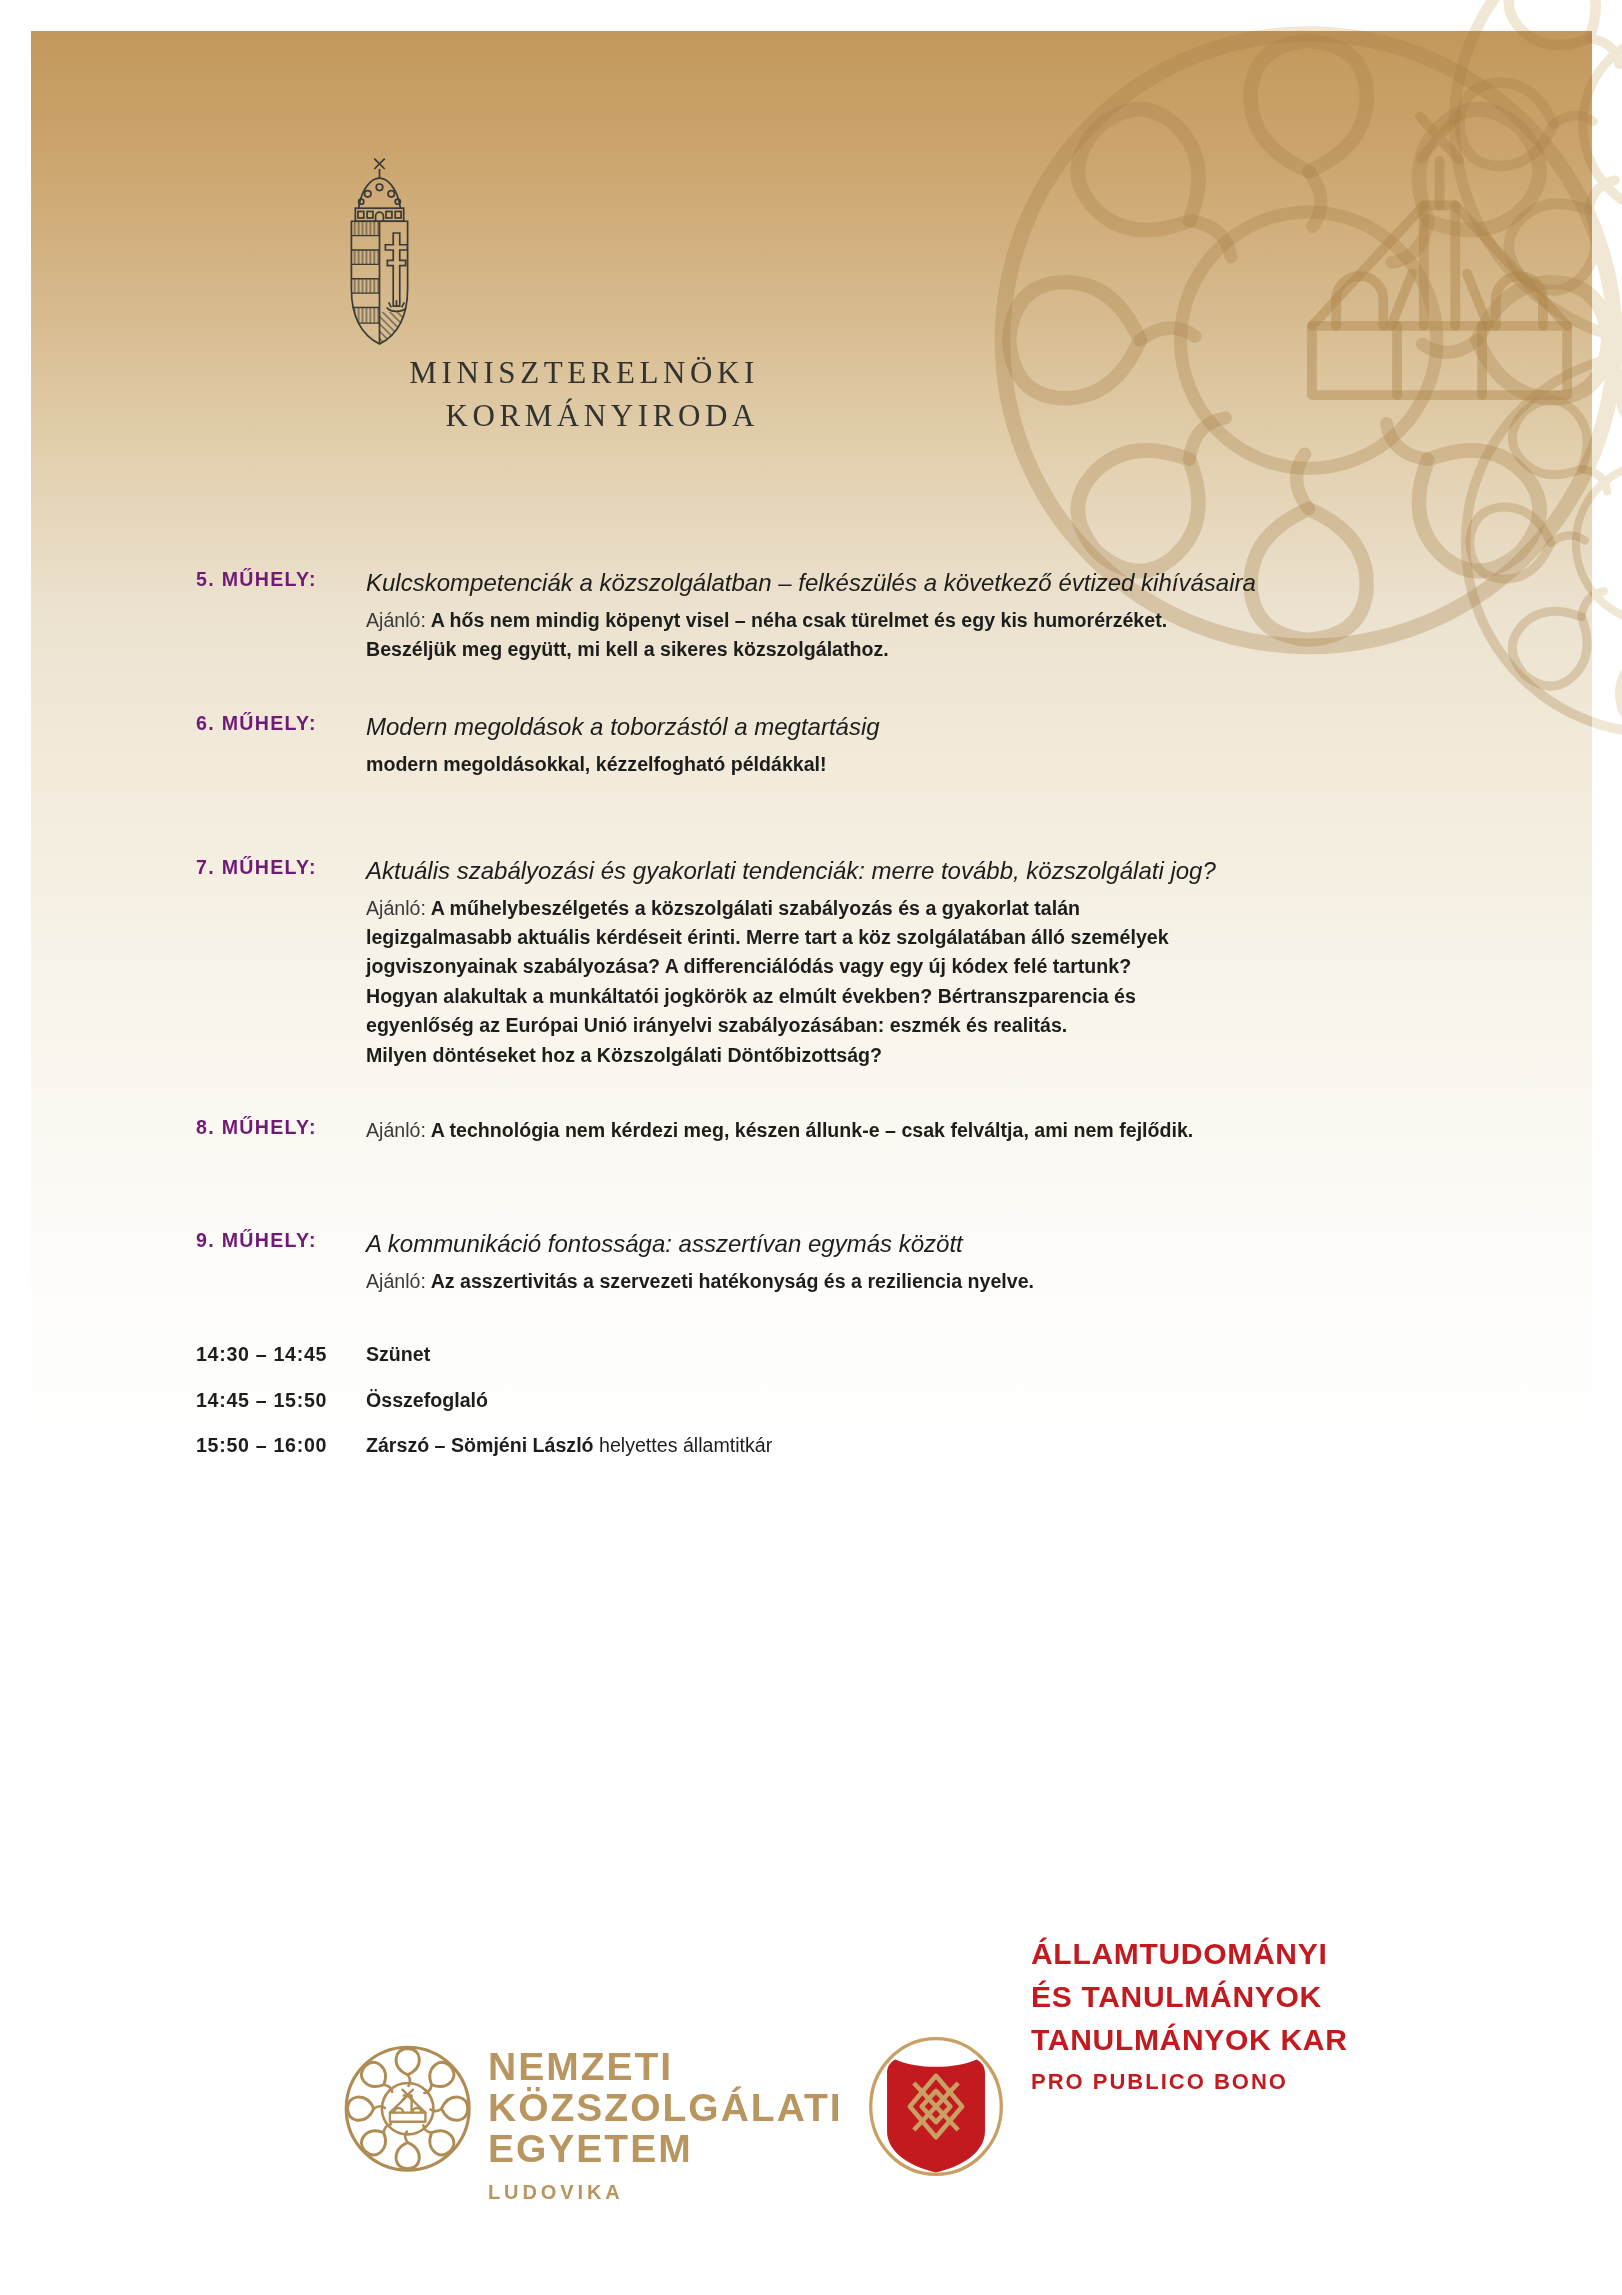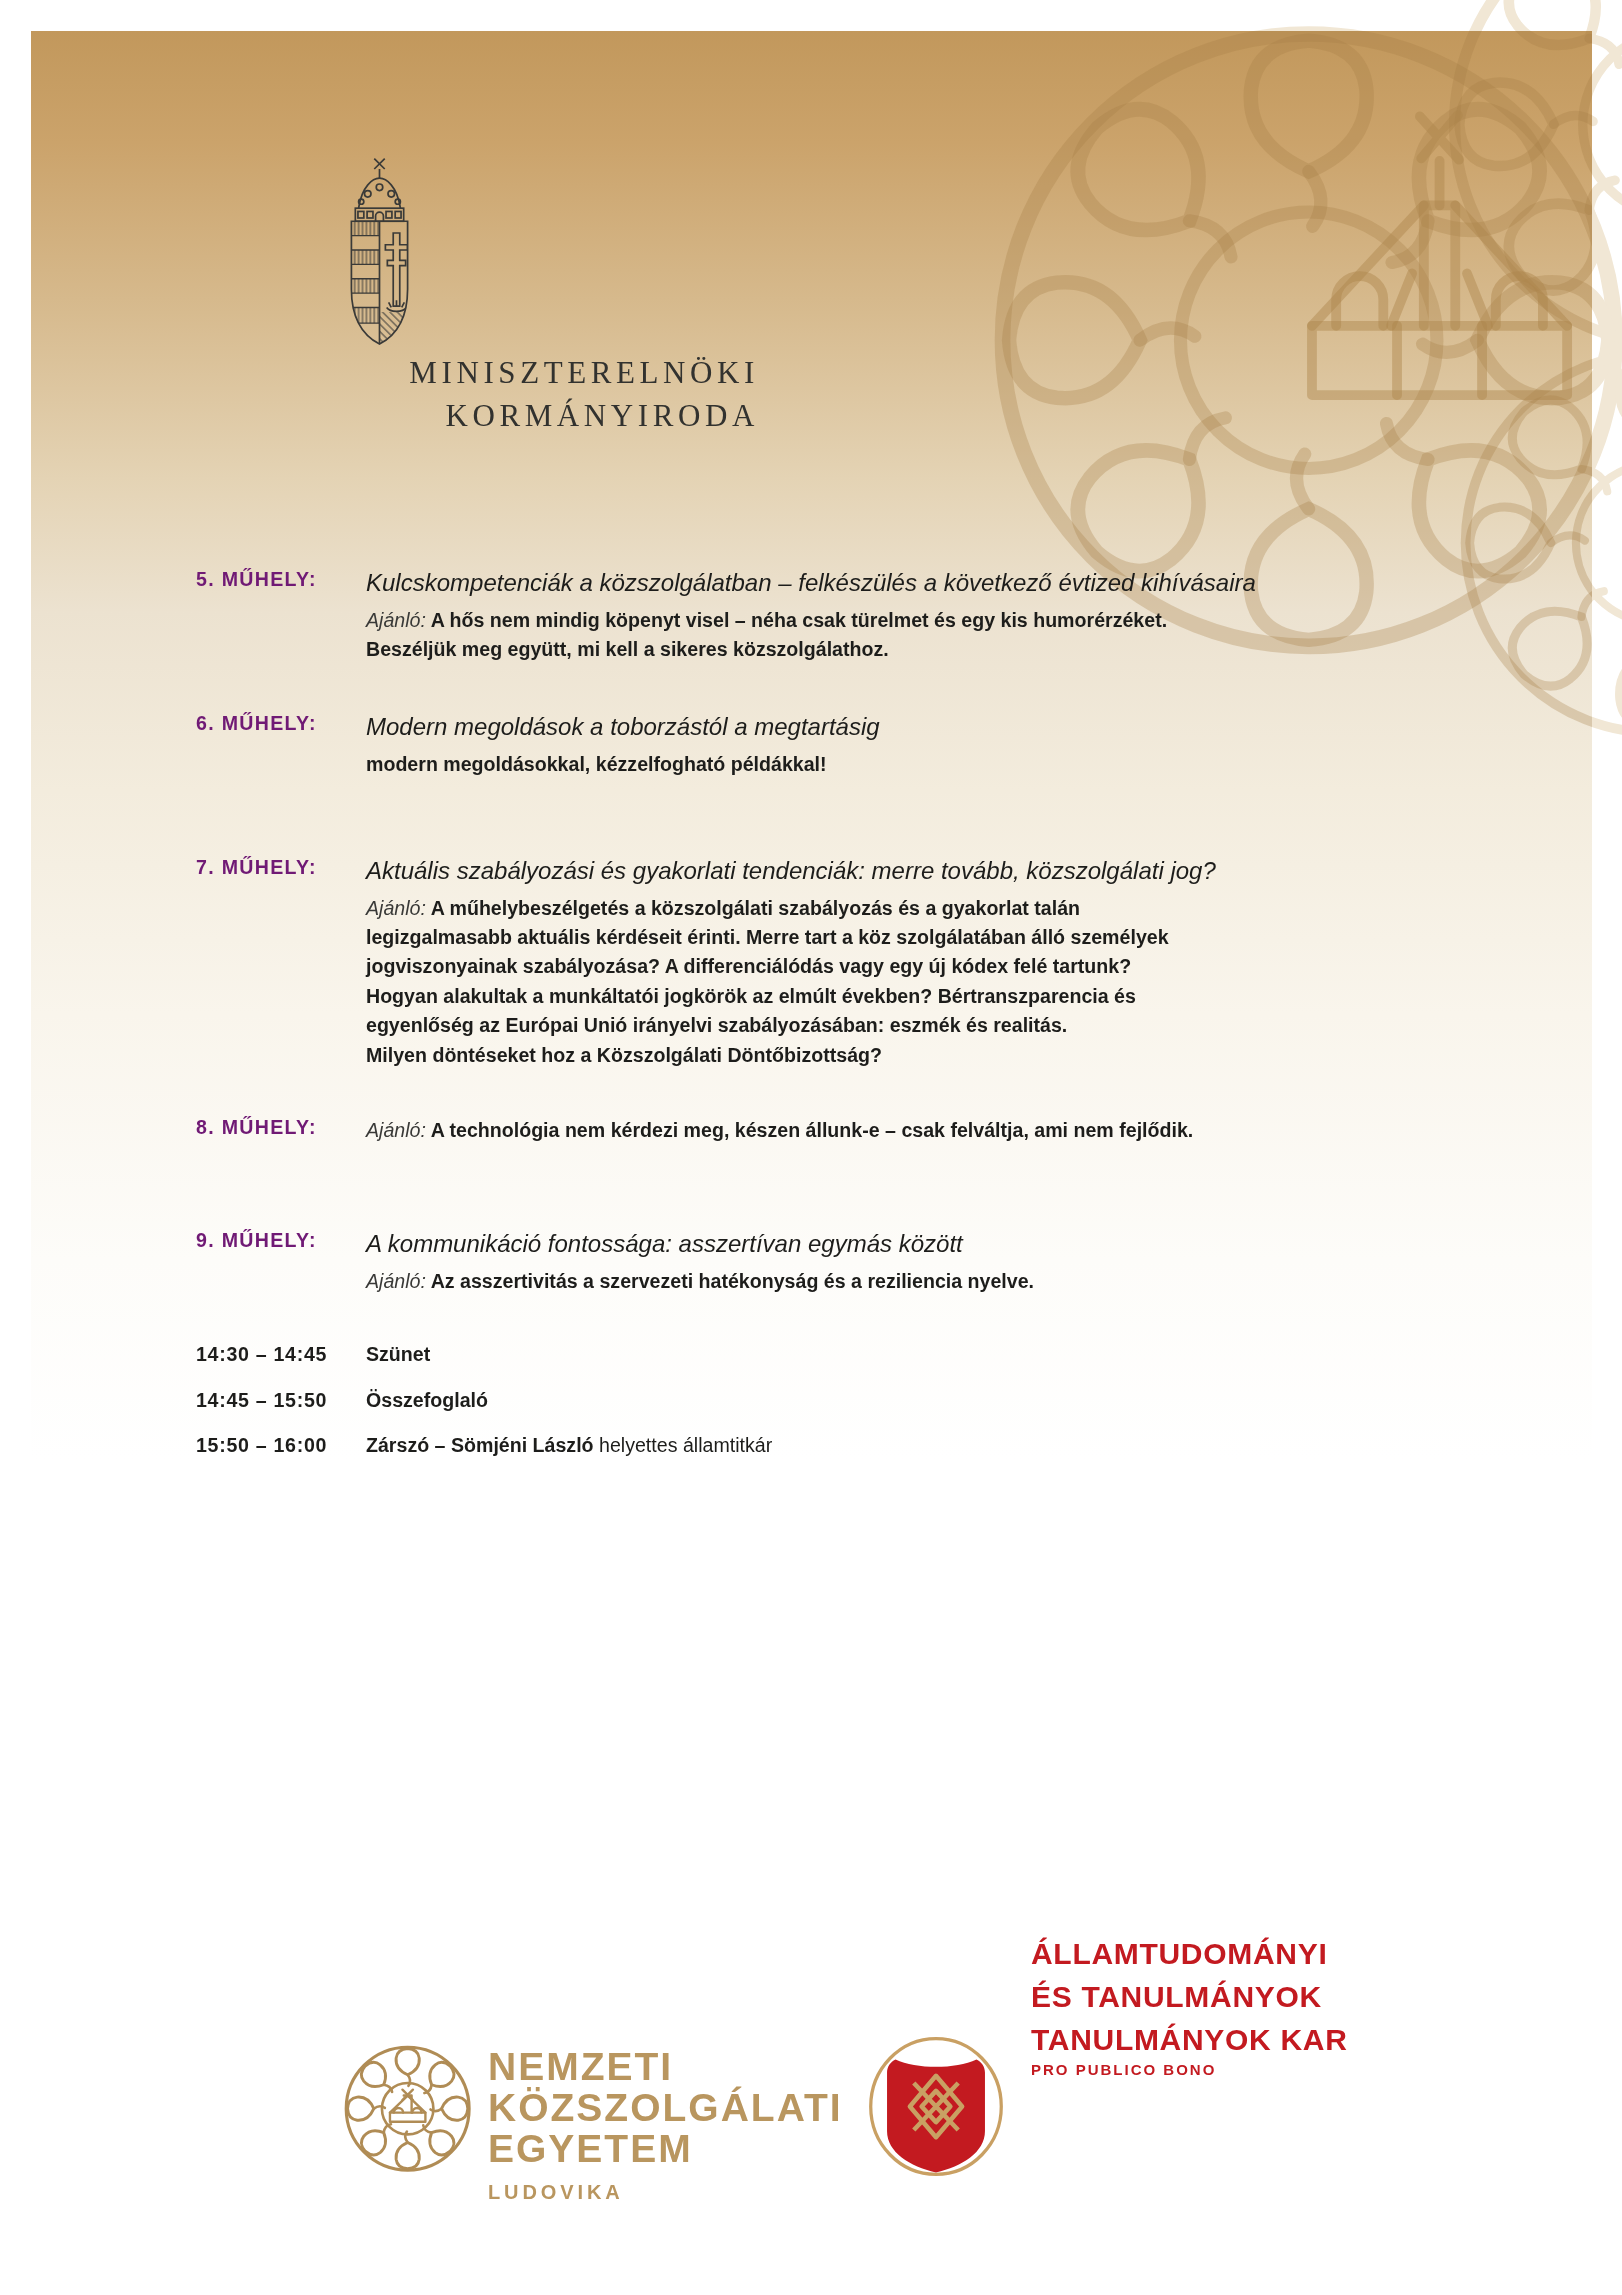--- a/index.html
+++ b/index.html
@@ -24,38 +24,38 @@
     font-family:"Liberation Serif",serif;font-size:31px;line-height:43px;
     letter-spacing:4.6px;color:#32322f;text-align:right;}
   
   .workshop{position:absolute;left:0;width:1505px;z-index:5;}
   .w-label{position:absolute;left:196px;top:0;font-size:19.6px;font-weight:bold;
     letter-spacing:1.3px;color:#701a75;white-space:nowrap;}
   .w-body{position:absolute;left:366px;top:0;width:1099px;}
   .w-title{font-size:24px;font-weight:normal;font-style:italic;line-height:29px;
     margin:0 0 8.5px 0;white-space:nowrap;}
   .line{font-size:19.6px;font-weight:bold;line-height:29.4px;white-space:nowrap;}
-  .ajanlo{font-style:italic;font-weight:normal;color:#3a3a38;}
+  .ajanlo{font-weight:normal;color:#3a3a38;}
   
   .sched-row{position:absolute;left:0;width:1505px;z-index:5;}
   .s-time{position:absolute;left:196px;top:0;font-size:19.6px;font-weight:bold;
     letter-spacing:0.7px;white-space:nowrap;}
   .s-text{position:absolute;left:366px;top:0;font-size:19.6px;white-space:nowrap;}
   .s-bold{font-weight:bold;}
   .s-normal{font-weight:normal;}
   
   .footer{position:absolute;left:0;top:0;width:1623px;z-index:5;}
   .nke-logo{position:absolute;left:344px;top:2045px;}
   .nke-text{position:absolute;left:488px;top:2046px;color:#b9965f;}
   .nke-text .l{font-size:39px;font-weight:bold;letter-spacing:2px;line-height:41px;}
   .nke-sub{font-size:20px;font-weight:bold;letter-spacing:3.9px;margin-top:11.8px;}
   .antk-logo{position:absolute;left:868px;top:2036px;}
   .antk-text{position:absolute;left:1031px;top:1932px;color:#c31a20;}
   .antk-text .l{font-size:30px;font-weight:bold;letter-spacing:0.7px;line-height:43px;}
-  .antk-sub{font-size:15px;font-weight:bold;letter-spacing:2px;margin-top:0;}
+  .antk-sub{font-size:22px;font-weight:bold;letter-spacing:2px;margin-top:8px;}
 </style>
 </head>
 <body>
 
 <svg width="0" height="0" style="position:absolute">
   <defs>
     <g id="petalU" fill="none" stroke-linecap="round">
       <path d="M0 -258 Q -96 -300 -88 -385 Q -80 -452 0 -458 Q 80 -452 88 -385 Q 96 -300 0 -258 Z" stroke-width="22"></path>
       <path d="M0 -258 Q 34 -214 6 -174" stroke-width="20"></path>
     </g>

